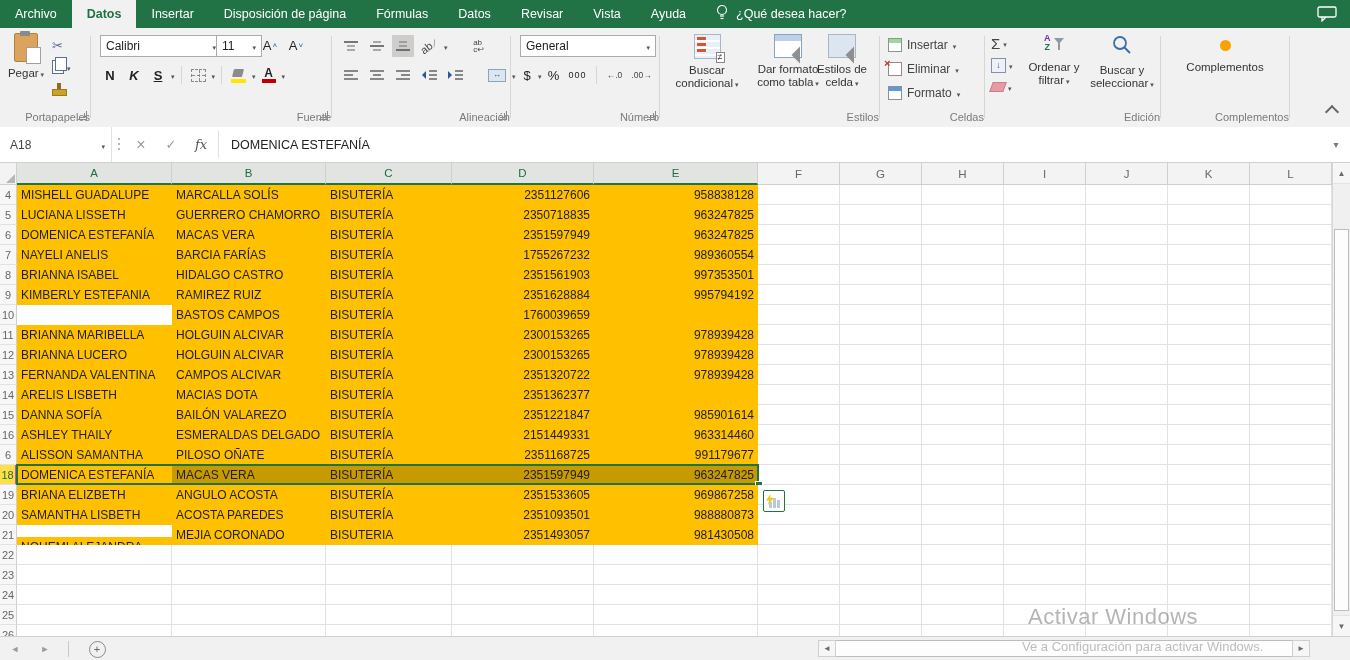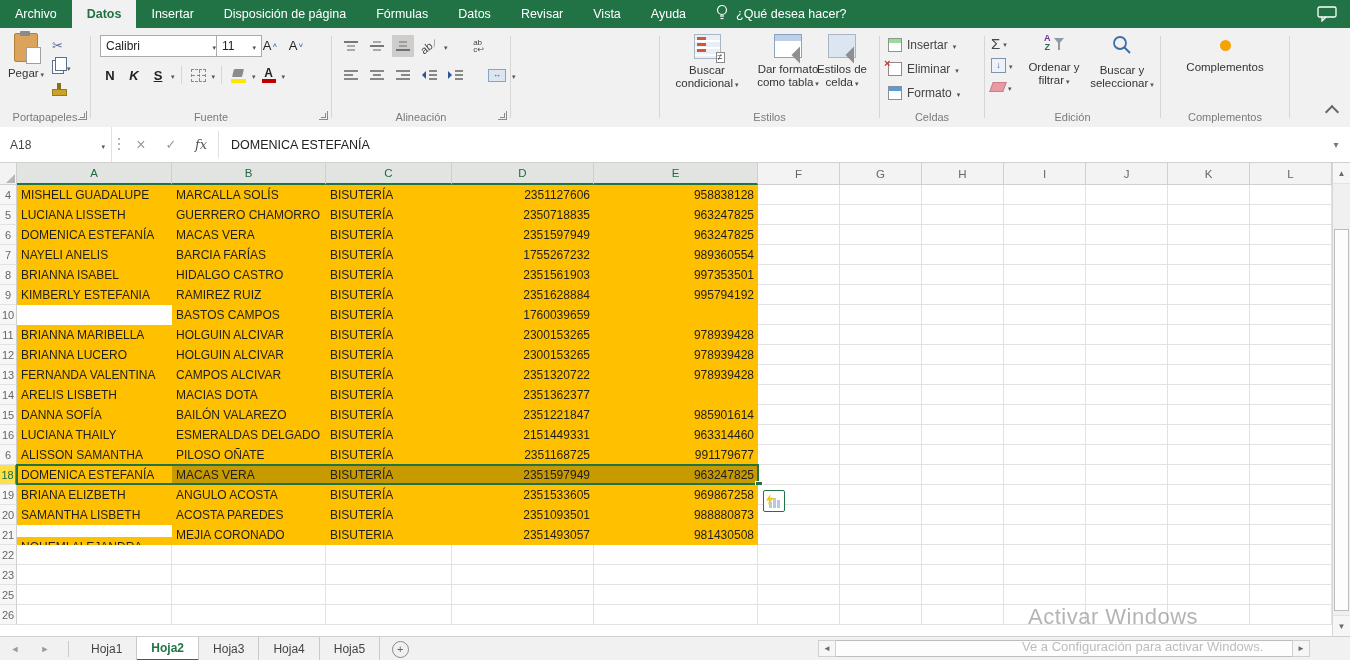--- a/index.html
+++ b/index.html
@@ -11,21 +11,21 @@
   .rtabs{display:flex;align-items:stretch;}
   .rtab{padding:0 15px;display:flex;align-items:center;cursor:pointer;white-space:nowrap;}
   .rtab.active{background:#f2f1f1;color:#217346;font-weight:bold;}
   .searchbox{display:flex;align-items:center;gap:7px;margin-left:14px;}
   .bulb-icon{display:inline-block;}
   .comment-icon{position:absolute;right:13px;top:6px;}
 
   
   .ribbon{position:absolute;top:28px;left:0;right:0;height:99px;background:#f2f1f1;border-bottom:1px solid #d2d0ce;color:#444;font-size:12px;}
   .rgroup{position:absolute;top:0;height:98px;}
-  .glabel{position:absolute;bottom:3px;left:0;right:0;text-align:center;font-size:11px;color:#7a7a7a;white-space:nowrap;}
+  .glabel{position:absolute;bottom:3px;left:0;right:0;text-align:right;font-size:11px;color:#7a7a7a;white-space:nowrap;}
   .gsep{position:absolute;top:8px;height:82px;width:1px;background:#d8d6d4;}
   .launcher{position:absolute;right:3px;bottom:6px;width:8px;height:8px;border-right:1px solid #8a8a8a;border-bottom:1px solid #8a8a8a;}
   .launcher::after{content:"";position:absolute;right:1px;bottom:1px;width:4px;height:4px;border-right:1px solid #8a8a8a;border-bottom:1px solid #8a8a8a;}
   .chv::after{content:"▾";font-size:7px;color:#555;}
   .bigbtn{position:absolute;display:flex;flex-direction:column;align-items:center;justify-content:flex-start;text-align:center;cursor:pointer;}
   .bigbtn .bl{font-size:11.5px;line-height:13px;color:#333;margin-top:5px;}
   .bigbtn .bl::after{content:" ▾";font-size:7px;color:#555;}
   .bigbtn .bl.noarrow::after{content:"";}
   .smallbtn{display:flex;align-items:center;height:22px;gap:3px;cursor:pointer;}
 
@@ -333,20 +333,41 @@
         <span class="alico">
             <span class="mergeic">↔</span>
           </span>
         <span class="chv"></span>
       </div>
       <div class="glabel">Alineación</div>
       <span class="launcher"></span>
     </div>
     <span class="gsep" style="left:510px"></span>
 
+    <div class="rgroup" style="left:511px;width:148px">
+      <div class="combo" style="position:absolute;left:9px;top:7px;width:124px">
+        <span>General</span>
+          <span class="chv"></span>
+      </div>
+      <div class="alrow" style="left:8px;top:36px;gap:3px">
+        <span class="fgbtn" style="width:16px">$</span>
+        <span class="chv"></span>
+        <span class="fgbtn" style="width:18px">%</span>
+        <span class="fgbtn" style="width:24px;font-size:9px;letter-spacing:1px">000</span>
+        <span style="width:1px;height:18px;background:#d8d6d4;margin:0 3px"></span>
+        <span class="alico" style="width:24px">
+            <span class="decic">←.0</span>
+          </span>
+        <span class="alico" style="width:24px">
+            <span class="decic">.00→</span>
+          </span>
+      </div>
+      <div class="glabel">Número</div>
+      <span class="launcher"></span>
+    </div>
     <span class="gsep" style="left:659px"></span>
 
     <div class="rgroup" style="left:660px;width:219px">
       <div class="bigbtn" style="left:8px;top:6px;width:78px">
         <span class="cf-icon"></span>
         <span class="bl">Buscar condicional</span>
       </div>
       <div class="bigbtn" style="left:92px;top:6px;width:72px">
         <span class="tbl-icon"></span>
         <span class="bl">Dar formato como tabla</span>
@@ -636,21 +657,21 @@
           <div class="gcell empty" style="width: 82px;"></div>
           <div class="gcell empty" style="width: 82px;"></div>
           <div class="gcell empty" style="width: 82px;"></div>
           <div class="gcell empty" style="width: 82px;"></div>
           <div class="gcell empty" style="width: 82px;"></div>
           <div class="gcell empty" style="width: 82px;"></div>
           <div class="gcell empty" style="width: 82px;"></div>
         </div>
         <div class="grow">
           <div class="rowhdr">16</div>
-          <div class="gcell orange" style="width: 155px;">LUCIANA THAILY</div>
+          <div class="gcell orange" style="width: 155px;">ASHLEY THAILY</div>
           <div class="gcell orange" style="width: 154px;">ESMERALDAS DELGADO</div>
           <div class="gcell orange" style="width: 126px;">BISUTERÍA</div>
           <div class="gcell orange num" style="width: 142px;">2151449331</div>
           <div class="gcell orange num" style="width: 164px;">963314460</div>
           <div class="gcell empty" style="width: 82px;"></div>
           <div class="gcell empty" style="width: 82px;"></div>
           <div class="gcell empty" style="width: 82px;"></div>
           <div class="gcell empty" style="width: 82px;"></div>
           <div class="gcell empty" style="width: 82px;"></div>
           <div class="gcell empty" style="width: 82px;"></div>
@@ -757,20 +778,35 @@
           <div class="gcell empty num" style="width: 164px;"></div>
           <div class="gcell empty" style="width: 82px;"></div>
           <div class="gcell empty" style="width: 82px;"></div>
           <div class="gcell empty" style="width: 82px;"></div>
           <div class="gcell empty" style="width: 82px;"></div>
           <div class="gcell empty" style="width: 82px;"></div>
           <div class="gcell empty" style="width: 82px;"></div>
           <div class="gcell empty" style="width: 82px;"></div>
         </div>
         <div class="grow">
+          <div class="rowhdr">24</div>
+          <div class="gcell empty" style="width: 155px;"></div>
+          <div class="gcell empty" style="width: 154px;"></div>
+          <div class="gcell empty" style="width: 126px;"></div>
+          <div class="gcell empty num" style="width: 142px;"></div>
+          <div class="gcell empty num" style="width: 164px;"></div>
+          <div class="gcell empty" style="width: 82px;"></div>
+          <div class="gcell empty" style="width: 82px;"></div>
+          <div class="gcell empty" style="width: 82px;"></div>
+          <div class="gcell empty" style="width: 82px;"></div>
+          <div class="gcell empty" style="width: 82px;"></div>
+          <div class="gcell empty" style="width: 82px;"></div>
+          <div class="gcell empty" style="width: 82px;"></div>
+        </div>
+        <div class="grow">
           <div class="rowhdr">25</div>
           <div class="gcell empty" style="width: 155px;"></div>
           <div class="gcell empty" style="width: 154px;"></div>
           <div class="gcell empty" style="width: 126px;"></div>
           <div class="gcell empty num" style="width: 142px;"></div>
           <div class="gcell empty num" style="width: 164px;"></div>
           <div class="gcell empty" style="width: 82px;"></div>
           <div class="gcell empty" style="width: 82px;"></div>
           <div class="gcell empty" style="width: 82px;"></div>
           <div class="gcell empty" style="width: 82px;"></div>
@@ -808,27 +844,20 @@
       <span class="up"></span>
       <span class="thumb"></span>
       <span class="down"></span>
     </div>
   </div>
 
   <div class="sheetbar">
     <span class="navarr l"></span>
     <span class="navarr r"></span>
     <span class="tabstart"></span>
-    <div class="stabs">
-        <div class="stab">Hoja1</div>
-        <div class="stab active">Hoja2</div>
-        <div class="stab">Hoja3</div>
-        <div class="stab">Hoja4</div>
-        <div class="stab">Hoja5</div>
-      </div>
     <div class="addsheet">
         <i>+</i>
       </div>
     <div class="hsplit"><span class="dots3"></span></div>
     <div class="hsb">
       <span class="la"></span>
       <span class="track"></span>
       <span class="ra"></span>
     </div>
     <div class="wm2">Ve a Configuración para activar Windows.</div>

